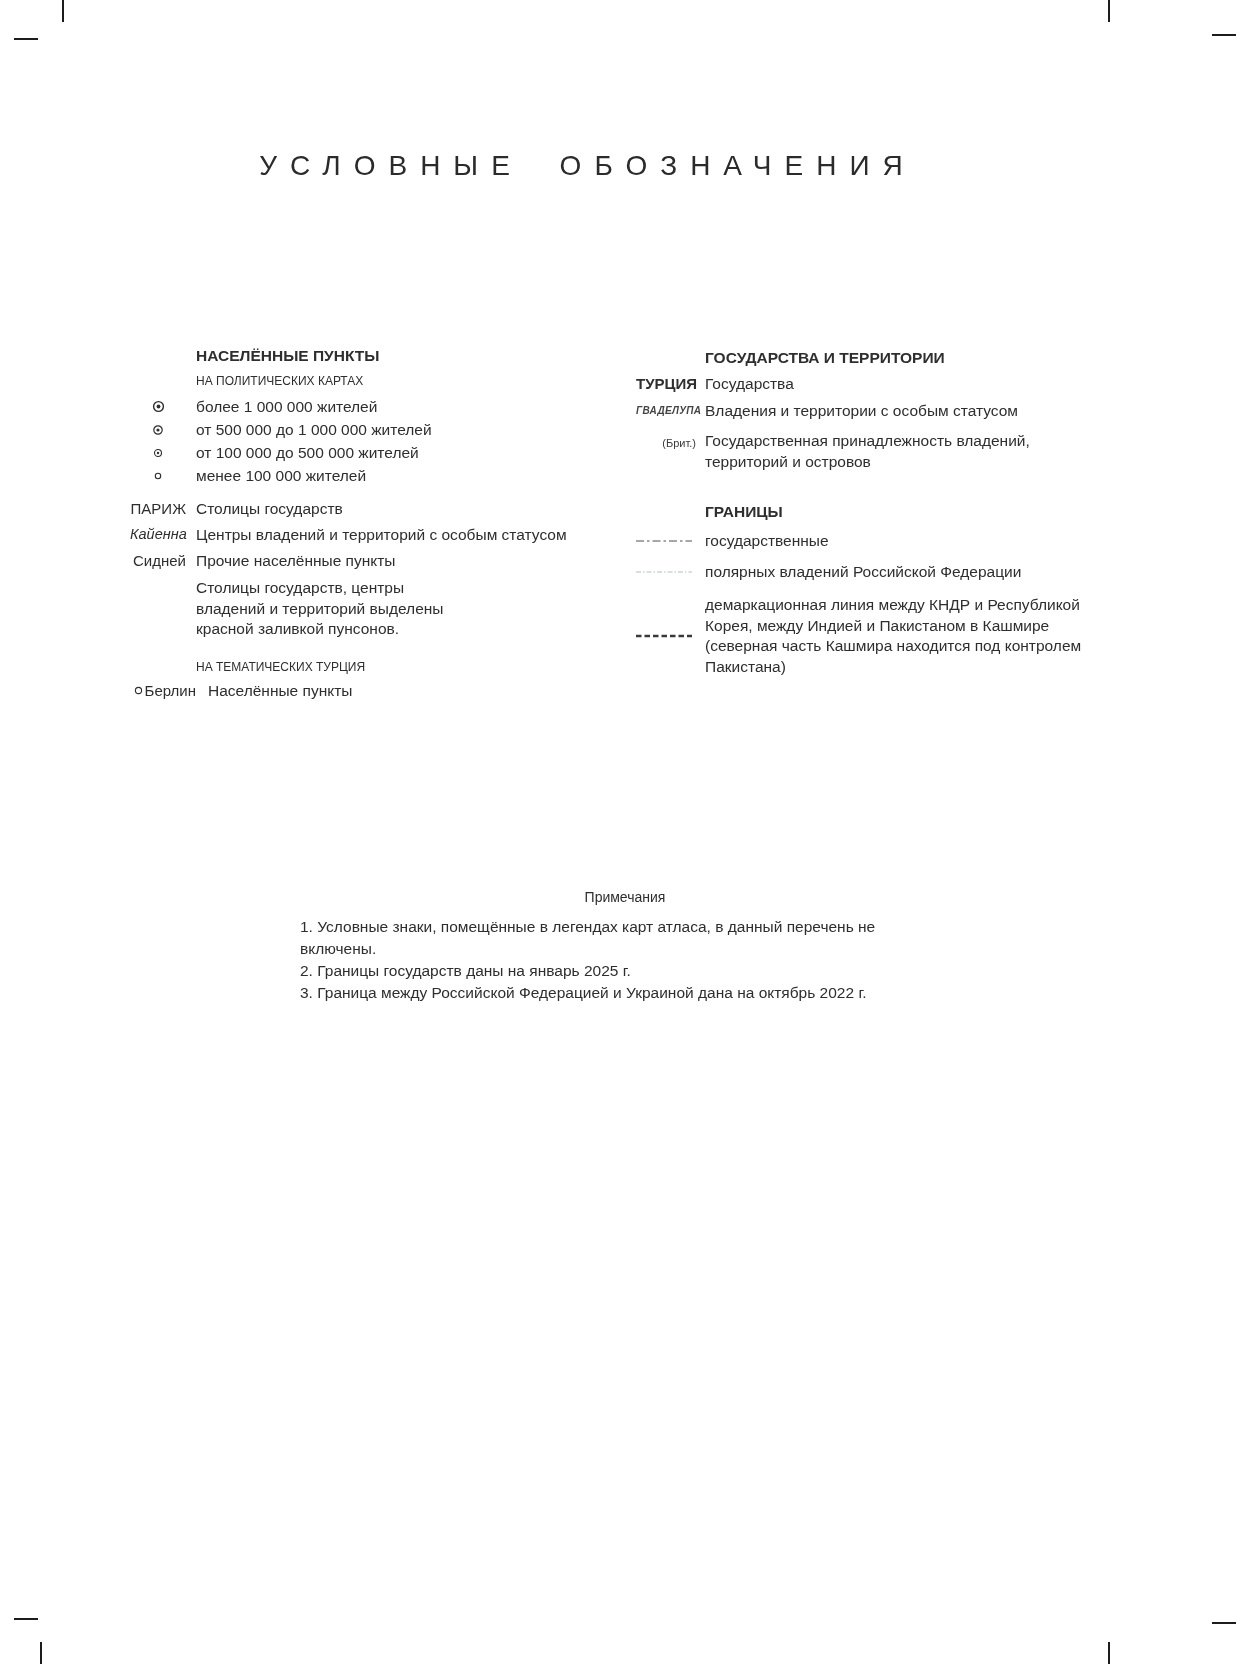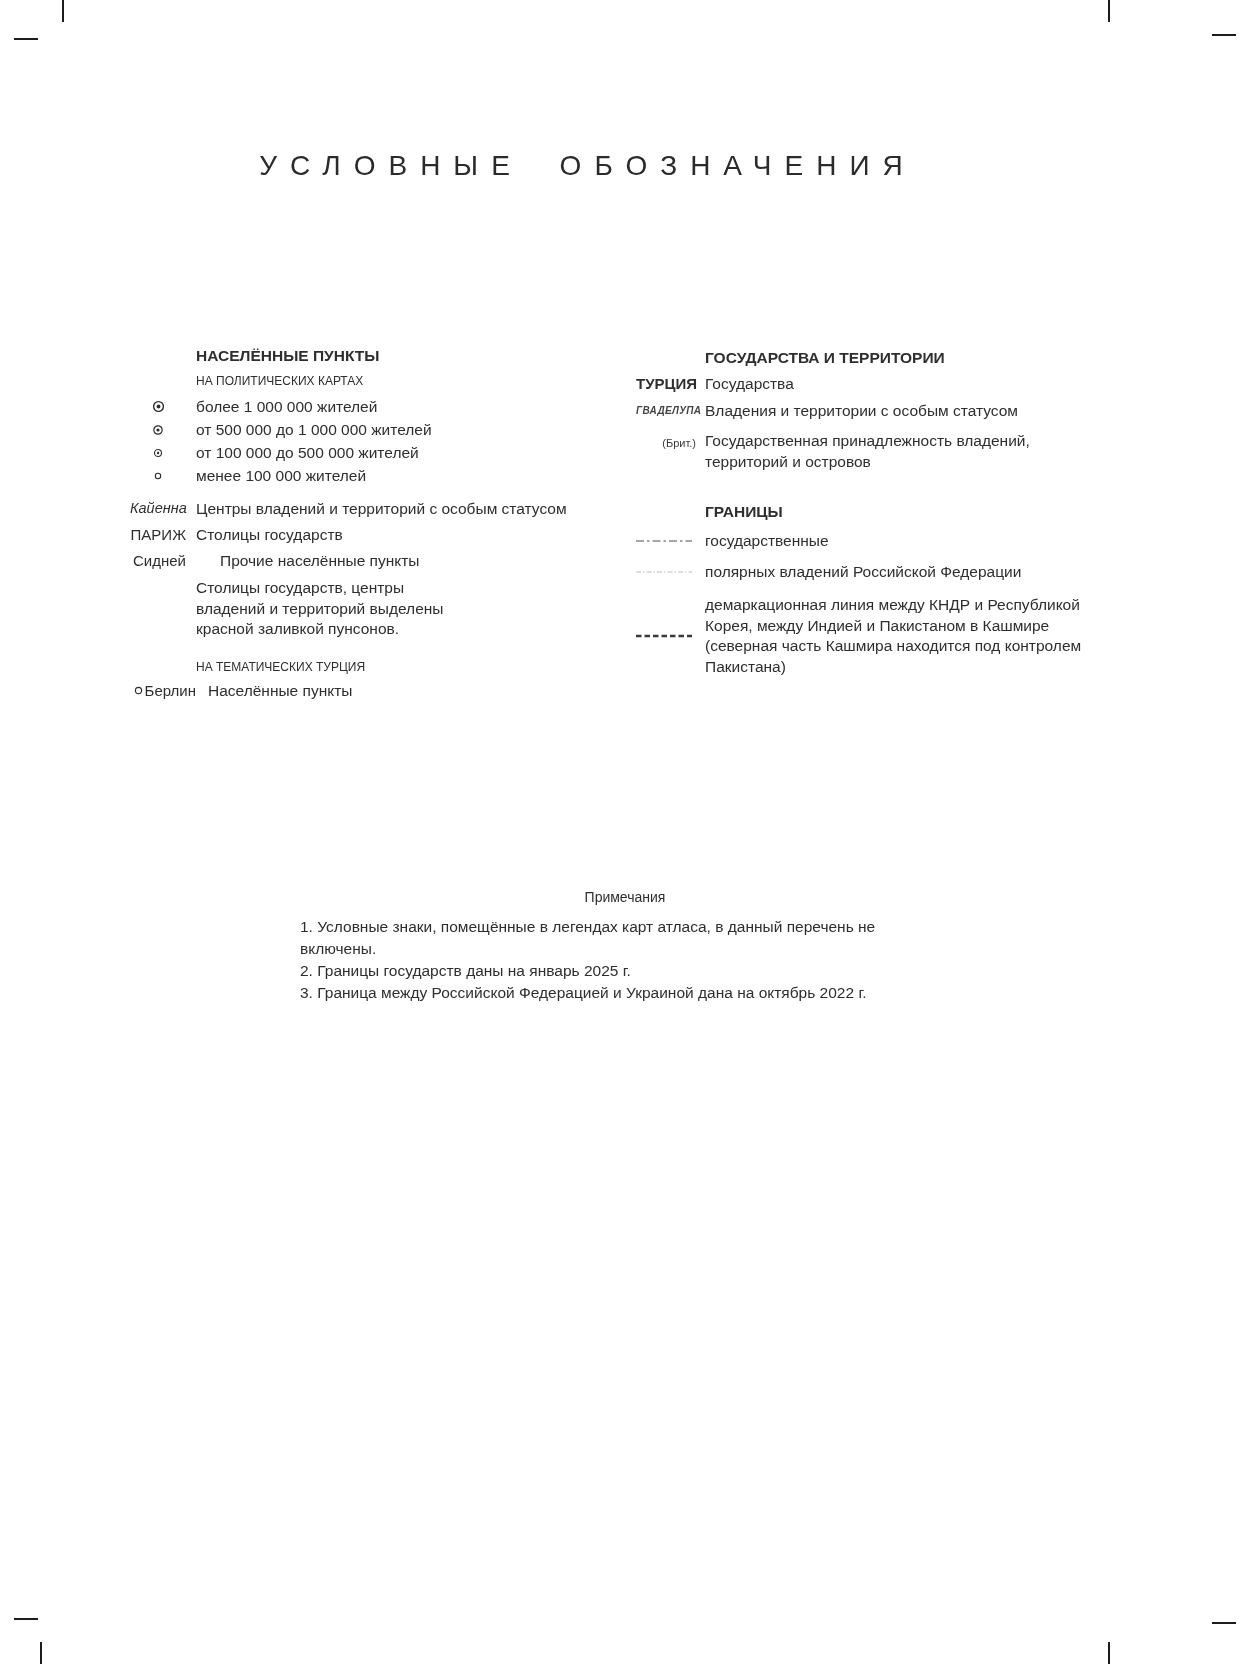--- a/index.html
+++ b/index.html
@@ -115,28 +115,28 @@
         <svg width="8" height="8" viewBox="0 0 8 8">
             <circle cx="4" cy="4" r="2.7" fill="none" stroke="#2e2e2e" stroke-width="1.1"></circle>
           </svg>
       </span>
       <span class="lbl">менее 100 000 жителей</span>
     </div>
 
     <div class="gap-sm"></div>
 
     <div class="row" style="margin-bottom:7px;">
+      <span class="sample">ПАРИЖ</span>
+      <span class="lbl">Столицы государств</span>
+    </div>
+    <div class="row" style="margin-bottom:7px;">
       <span class="sample it">Кайенна</span>
       <span class="lbl">Центры владений и территорий с особым статусом</span>
     </div>
-    <div class="row" style="margin-bottom:7px;">
-      <span class="sample">ПАРИЖ</span>
-      <span class="lbl">Столицы государств</span>
-    </div>
-    <div class="row" style="margin-bottom:0;gap:24px;">
+    <div class="row" style="margin-bottom:0;">
       <span class="sample">Сидней</span>
       <span class="lbl">Прочие населённые пункты</span>
     </div>
 
     <p class="para pre">Столицы государств, центры
 владений и территорий выделены
 красной заливкой пунсонов.</p>
 
     <div class="gap-md"></div>
 

